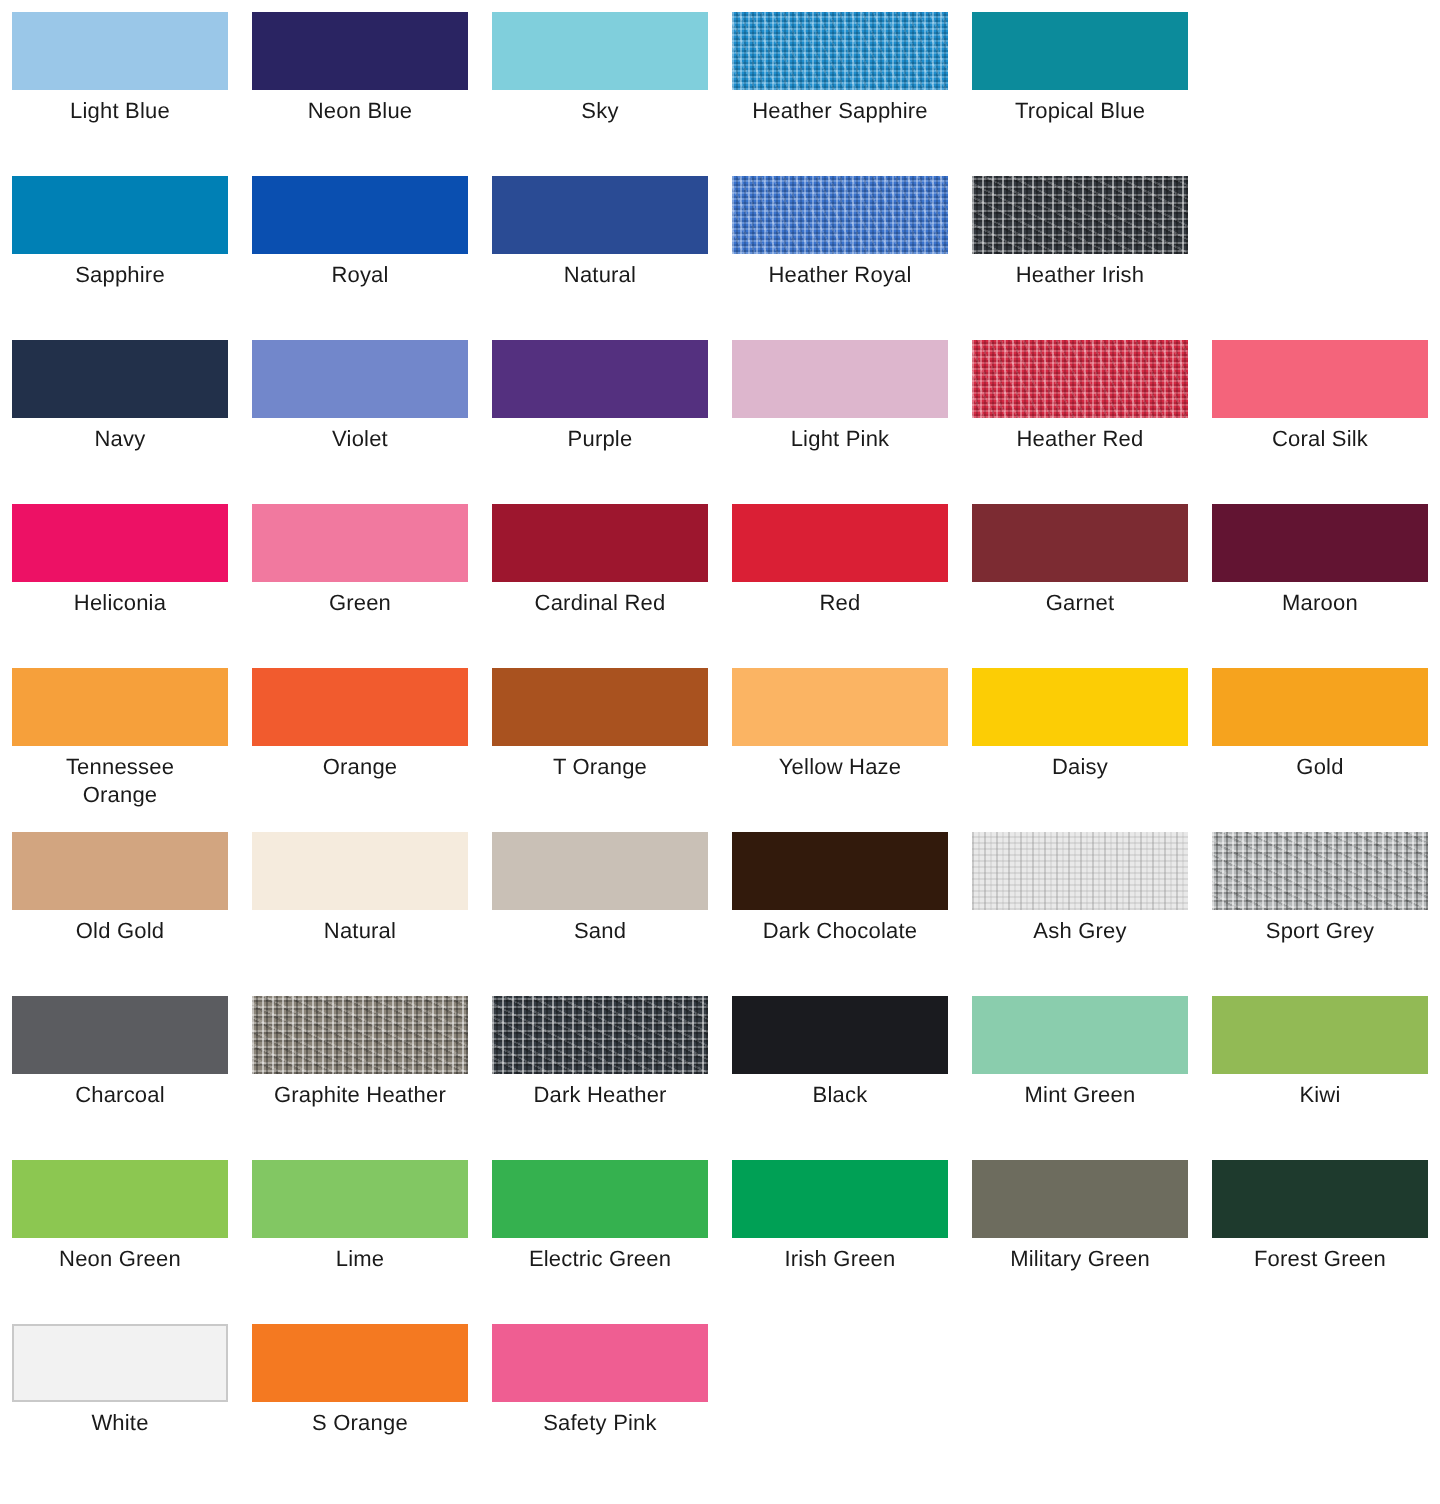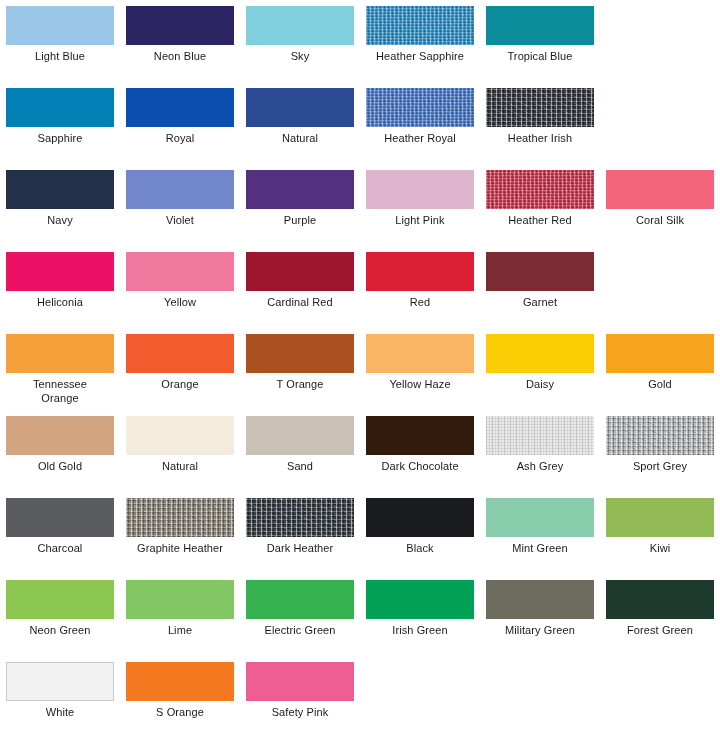--- a/index.html
+++ b/index.html
@@ -180,33 +180,37 @@
         <div class="swatch-label">Coral Silk</div>
       </div>
     </div>
     <div class="swatch-row">
       <div class="swatch-cell">
         <div class="swatch-chip " title="Heliconia" style="background-color: rgb(237, 17, 101);"></div>
         <div class="swatch-label">Heliconia</div>
       </div>
       <div class="swatch-cell">
         <div class="swatch-chip " title="Azalea" style="background-color: rgb(241, 121, 159);"></div>
-        <div class="swatch-label">Yellow</div>
+        <div class="swatch-label">Green</div>
       </div>
       <div class="swatch-cell">
         <div class="swatch-chip " title="Cardinal Red" style="background-color: rgb(157, 22, 46);"></div>
         <div class="swatch-label">Cardinal Red</div>
       </div>
       <div class="swatch-cell">
         <div class="swatch-chip " title="Red" style="background-color: rgb(218, 31, 53);"></div>
         <div class="swatch-label">Red</div>
       </div>
       <div class="swatch-cell">
         <div class="swatch-chip " title="Garnet" style="background-color: rgb(124, 43, 50);"></div>
         <div class="swatch-label">Garnet</div>
+      </div>
+      <div class="swatch-cell">
+        <div class="swatch-chip " title="Maroon" style="background-color: rgb(98, 20, 50);"></div>
+        <div class="swatch-label">Maroon</div>
       </div>
     </div>
     <div class="swatch-row">
       <div class="swatch-cell">
         <div class="swatch-chip " title="Tennessee
 Orange" style="background-color: rgb(246, 160, 59);"></div>
         <div class="swatch-label">Tennessee
 Orange</div>
       </div>
       <div class="swatch-cell">

